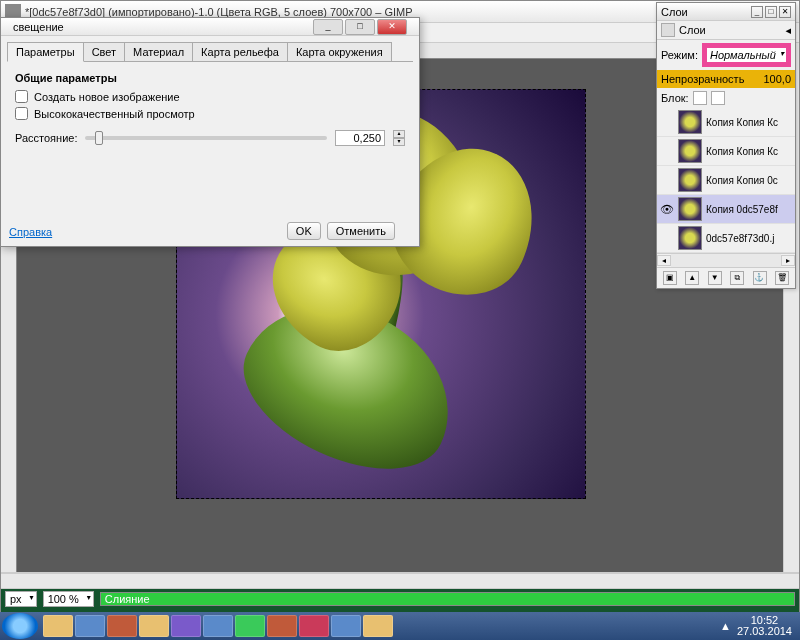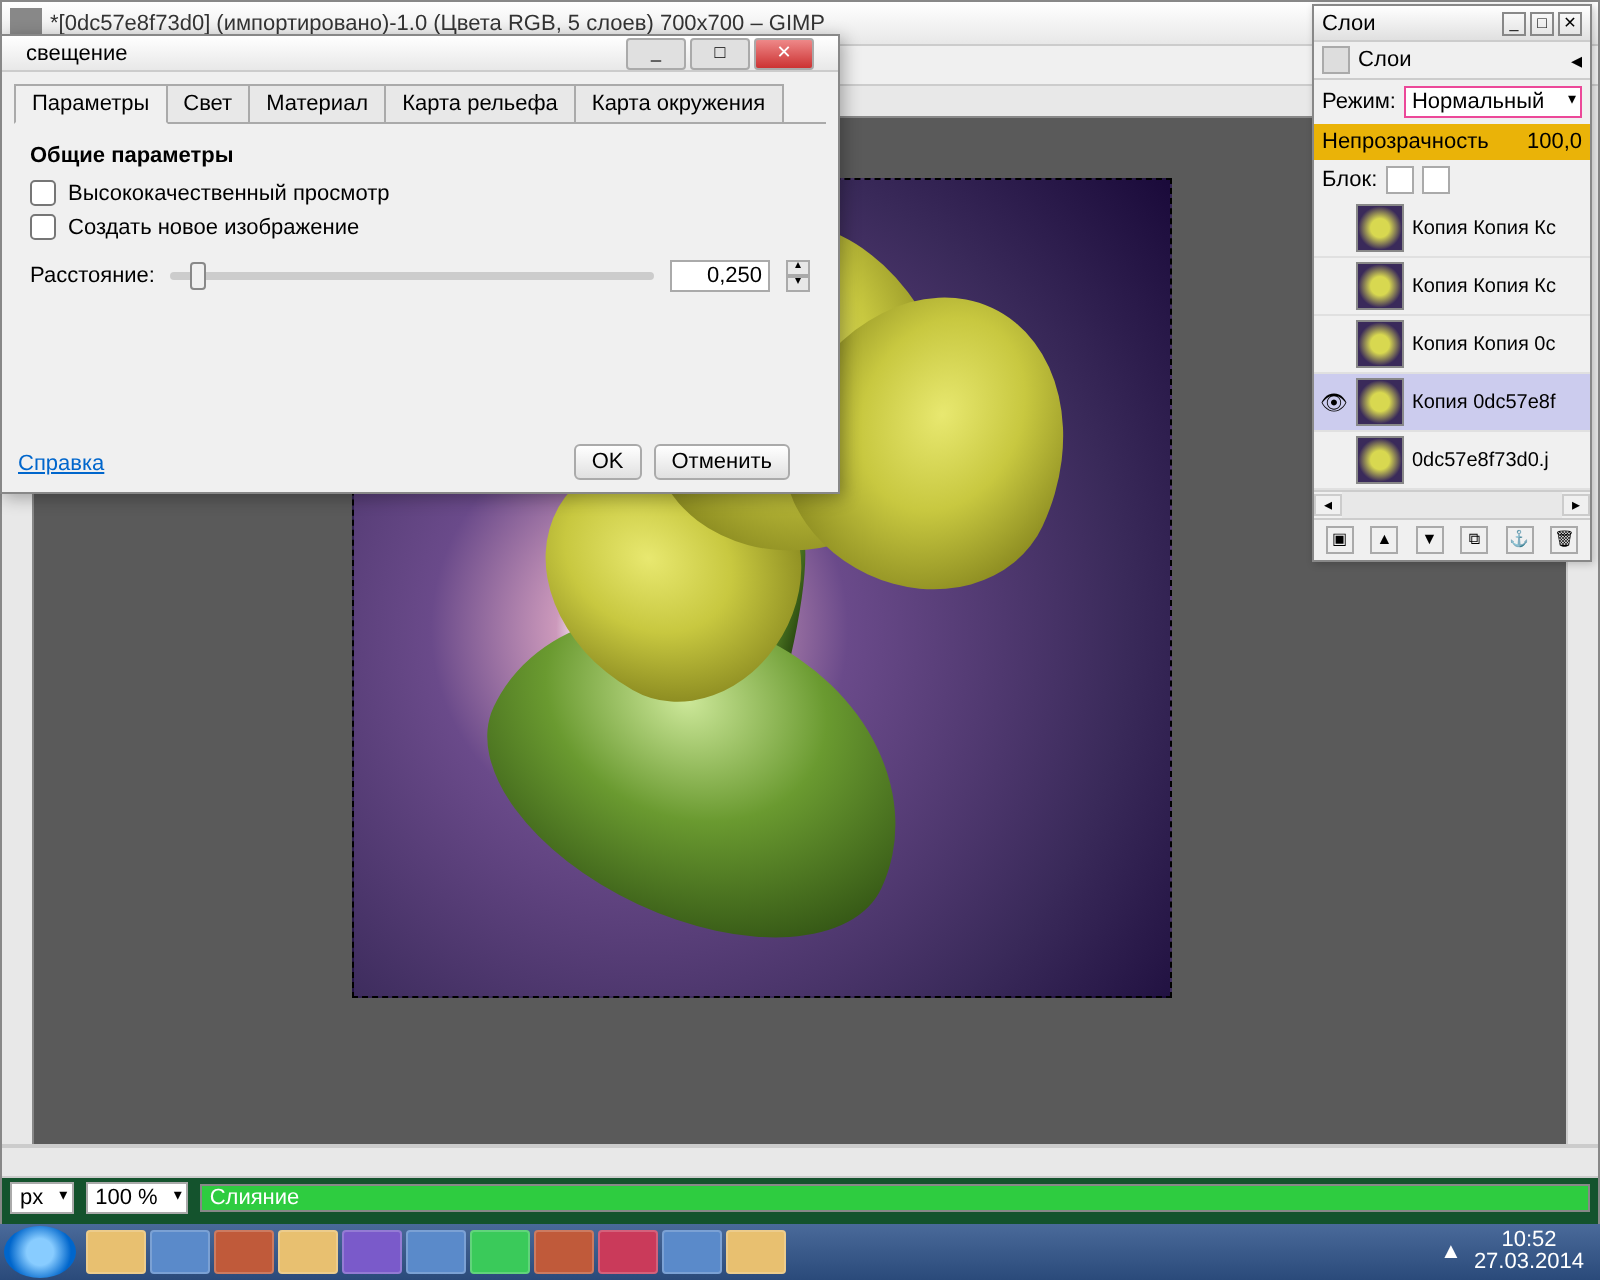--- a/index.html
+++ b/index.html
@@ -62,21 +62,21 @@
 .dlg-footer { position: absolute; bottom: 6px; right: 24px; display: flex; gap: 6px; }
 .help-link { position: absolute; bottom: 8px; left: 8px; color: #06c; text-decoration: underline; }
 
 
 .layers { position: absolute; right: 4px; top: 2px; width: 140px; background: #f0f0f0; border: 1px solid #888; box-shadow: 1px 1px 4px rgba(0,0,0,.2); z-index: 3; }
 .layers .ptitle { height: 18px; background: linear-gradient(#fff,#e0e0e0); padding: 2px 4px; border-bottom: 1px solid #ccc; display:flex; align-items:center; }
 .layers .ptitle .spacer { flex:1; }
 .layers .sq { width:12px; height:12px; border:1px solid #888; margin-left:2px; font-size:8px; text-align:center; line-height:10px; }
 .layers-tab { padding: 2px 4px; border-bottom: 1px solid #ccc; display:flex; align-items:center; gap:4px; }
 .mode-row, .opac-row, .lock-row { padding: 3px 4px; display: flex; align-items: center; gap: 4px; font-size: 10px; }
-.mode-sel { flex: 1; border: 1px solid #ec4899; background: #fff; padding: 1px 3px; position:relative; }
+.mode-sel { flex: 1; border: 5px solid #ec4899; background: #fff; padding: 1px 3px; position:relative;font-style:italic; }
 .mode-sel::after { content:"▾"; position:absolute; right:2px; font-size:8px; }
 .opac-row { background: #eab308; }
 .opac-row .lbl { flex: 1; }
 .lock-ic { width: 14px; height: 14px; border: 1px solid #aaa; background: #fff; }
 .layer-list { max-height: 150px; overflow: hidden; }
 .layer-item { display: flex; align-items: center; padding: 2px 3px; gap: 4px; border-bottom: 1px solid #e0e0e0; }
 .layer-item.sel { background: #cce; }
 .eye { width: 14px; text-align: center; }
 .lthumb { width: 24px; height: 24px; background: radial-gradient(#d8d850 30%,#3a2a5a 70%); border: 1px solid #888; }
 .lname { flex: 1; white-space: nowrap; overflow: hidden; font-size: 10px; }
@@ -155,25 +155,25 @@
         <div class="tab active">Параметры</div>
         <div class="tab">Свет</div>
         <div class="tab">Материал</div>
         <div class="tab">Карта рельефа</div>
         <div class="tab">Карта окружения</div>
       </div>
       <div class="tabcontent">
         <div class="group-title">Общие параметры</div>
         <div class="chk">
             <input type="checkbox" style="">
-            <span>Высококачественный просмотр</span>
+            <span>Создать новое изображение</span>
           </div>
         <div class="chk">
             <input type="checkbox" style="">
-            <span>Создать новое изображение</span>
+            <span>Высококачественный просмотр</span>
           </div>
         <div class="slider-row">
           <span>Расстояние:</span>
           <div class="slider">
               <div class="thumb"></div>
             </div>
           <div class="numbox">0,250</div>
           <div class="spin">
               <div>▴</div>
               <div>▾</div>

